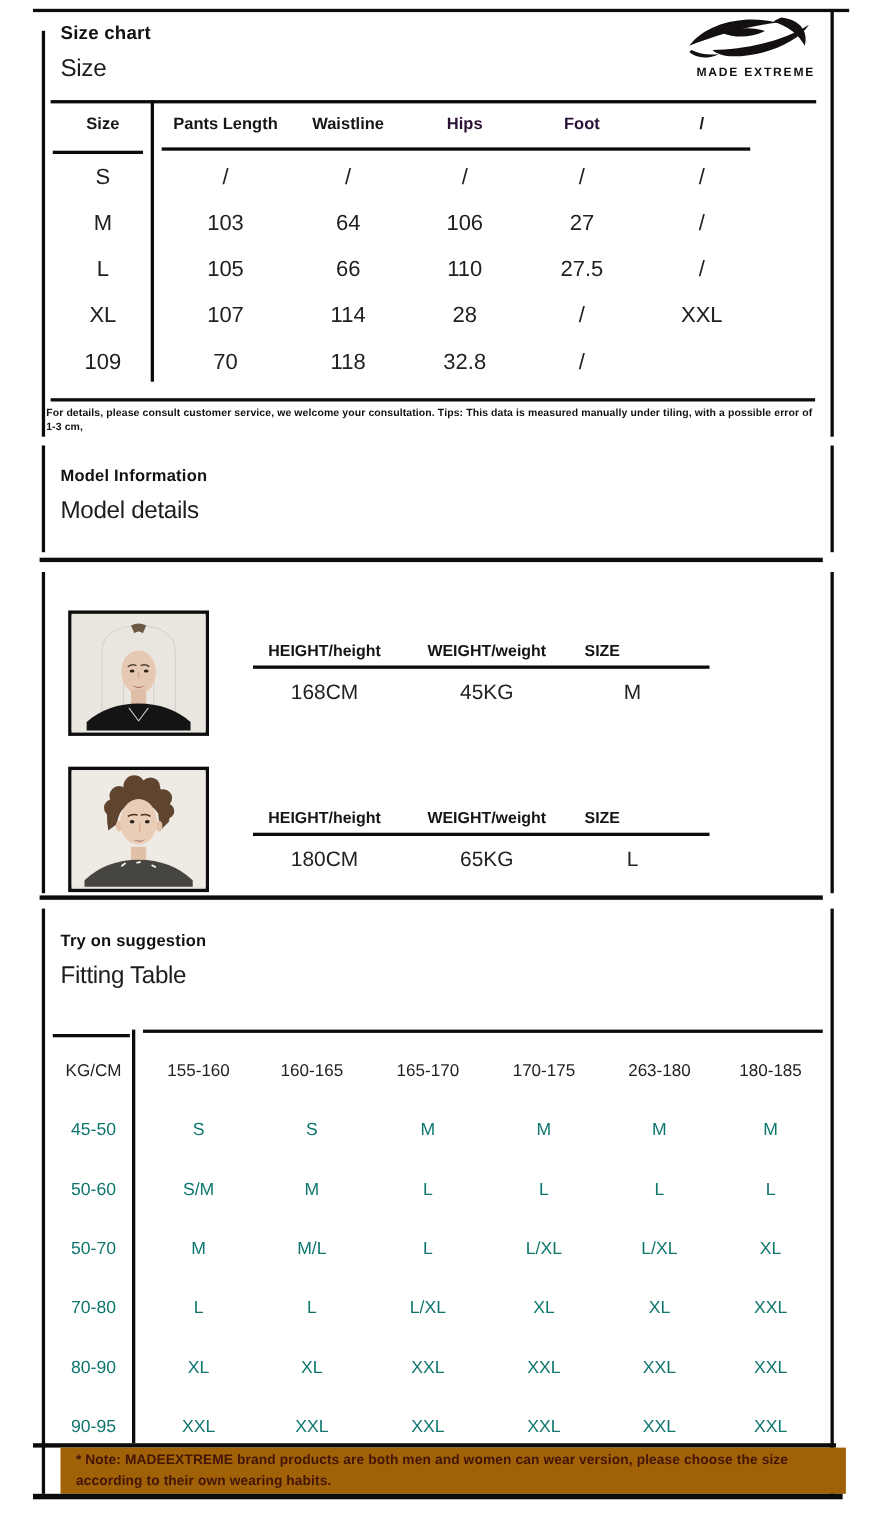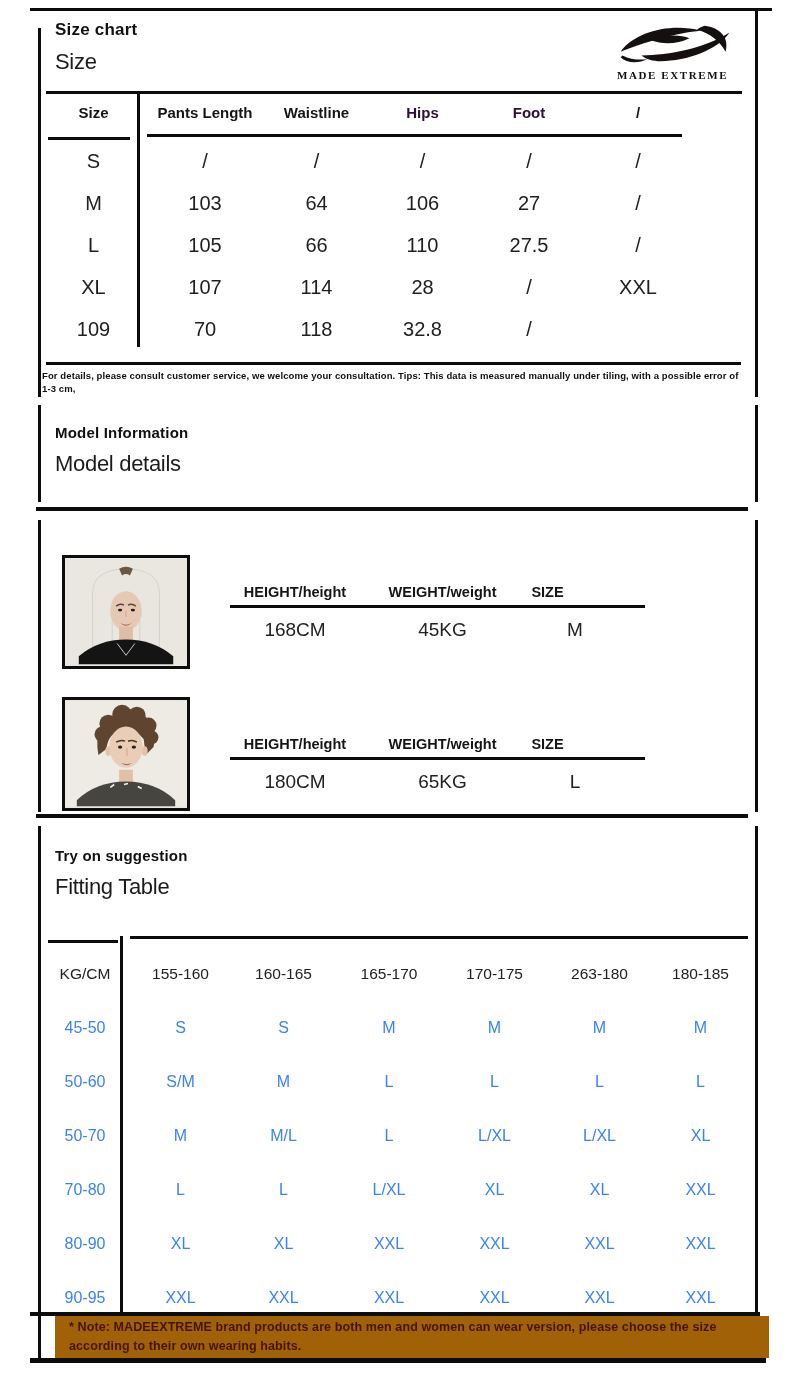--- a/index.html
+++ b/index.html
@@ -12,27 +12,27 @@
   .subtitle{font-size:22px;font-weight:400;color:#1c1c1c;letter-spacing:-.3px;}
   .grid{display:grid;position:absolute;}
   .cell{display:flex;align-items:center;justify-content:center;text-align:center;}
   .st-head{font-size:15px;font-weight:700;color:#151515;}
   .st-body{font-size:20px;font-weight:400;color:#202020;}
   .purple{color:#2b1135;}
   .note-text{font-size:9.5px;font-weight:700;color:#101010;line-height:1.4;letter-spacing:.1px;}
   .m-head{font-size:14.5px;font-weight:700;color:#151515;}
   .m-val{font-size:19px;font-weight:400;color:#222;}
   .f-head{font-size:15.5px;font-weight:400;color:#222;}
-  .f-body{font-size:16px;font-weight:400;color:#3b82f6;}
+  .f-body{font-size:16px;font-weight:400;color:#0f766e;}
   .photo{position:absolute;width:122px;height:108px;border:3px solid #0d0d0d;background:#eae7e1;}
   .photo svg{display:block;}
   .orange-bar{position:absolute;left:55px;top:1316px;width:714px;height:42px;background:#a16207;
               display:flex;align-items:center;}
   .orange-text{font-size:12.5px;font-weight:700;color:#431507;line-height:1.5;padding:0 16px 0 14px;letter-spacing:.1px;}
-  .logo-wrap{position:absolute;left:617px;top:23px;width:124px;text-align:left;font-family:Liberation Serif, serif;}
+  .logo-wrap{position:absolute;left:617px;top:13px;width:124px;text-align:right;}
   .logo-text{font-size:11px;font-weight:700;color:#14100f;letter-spacing:1.6px;white-space:nowrap;}
 </style>
 </head>
 <body>
 
 <div class="page">
 
   <div class="hline" style="left:30px;top:8px;width:742px;height:3px;"></div>
   <div class="vline" style="left:38px;top:28px;width:2.5px;height:369px;"></div>
   <div class="vline" style="left:755px;top:10px;width:2.5px;height:387px;"></div>

